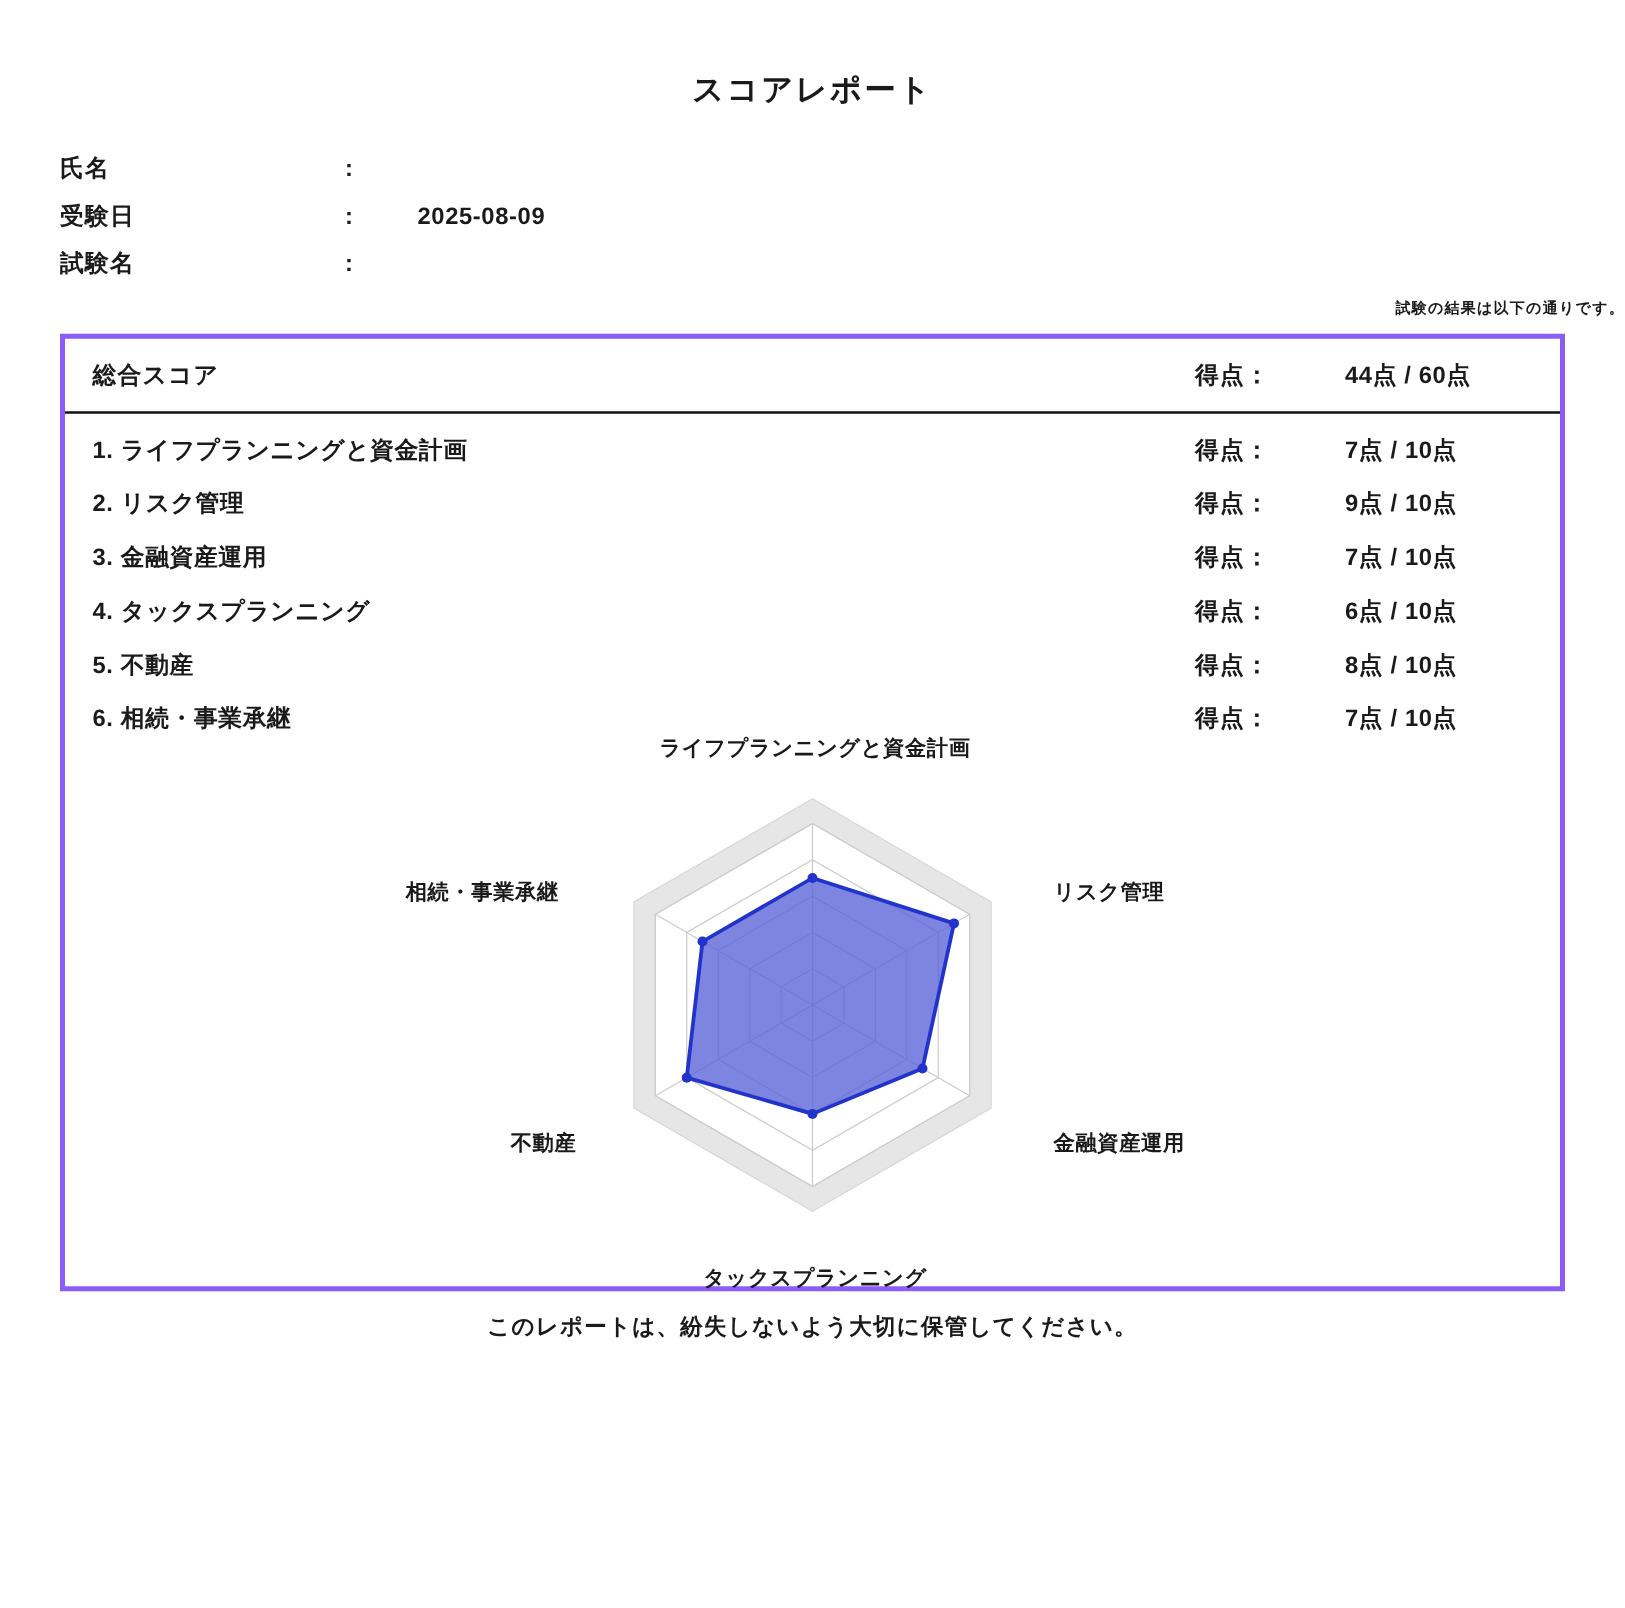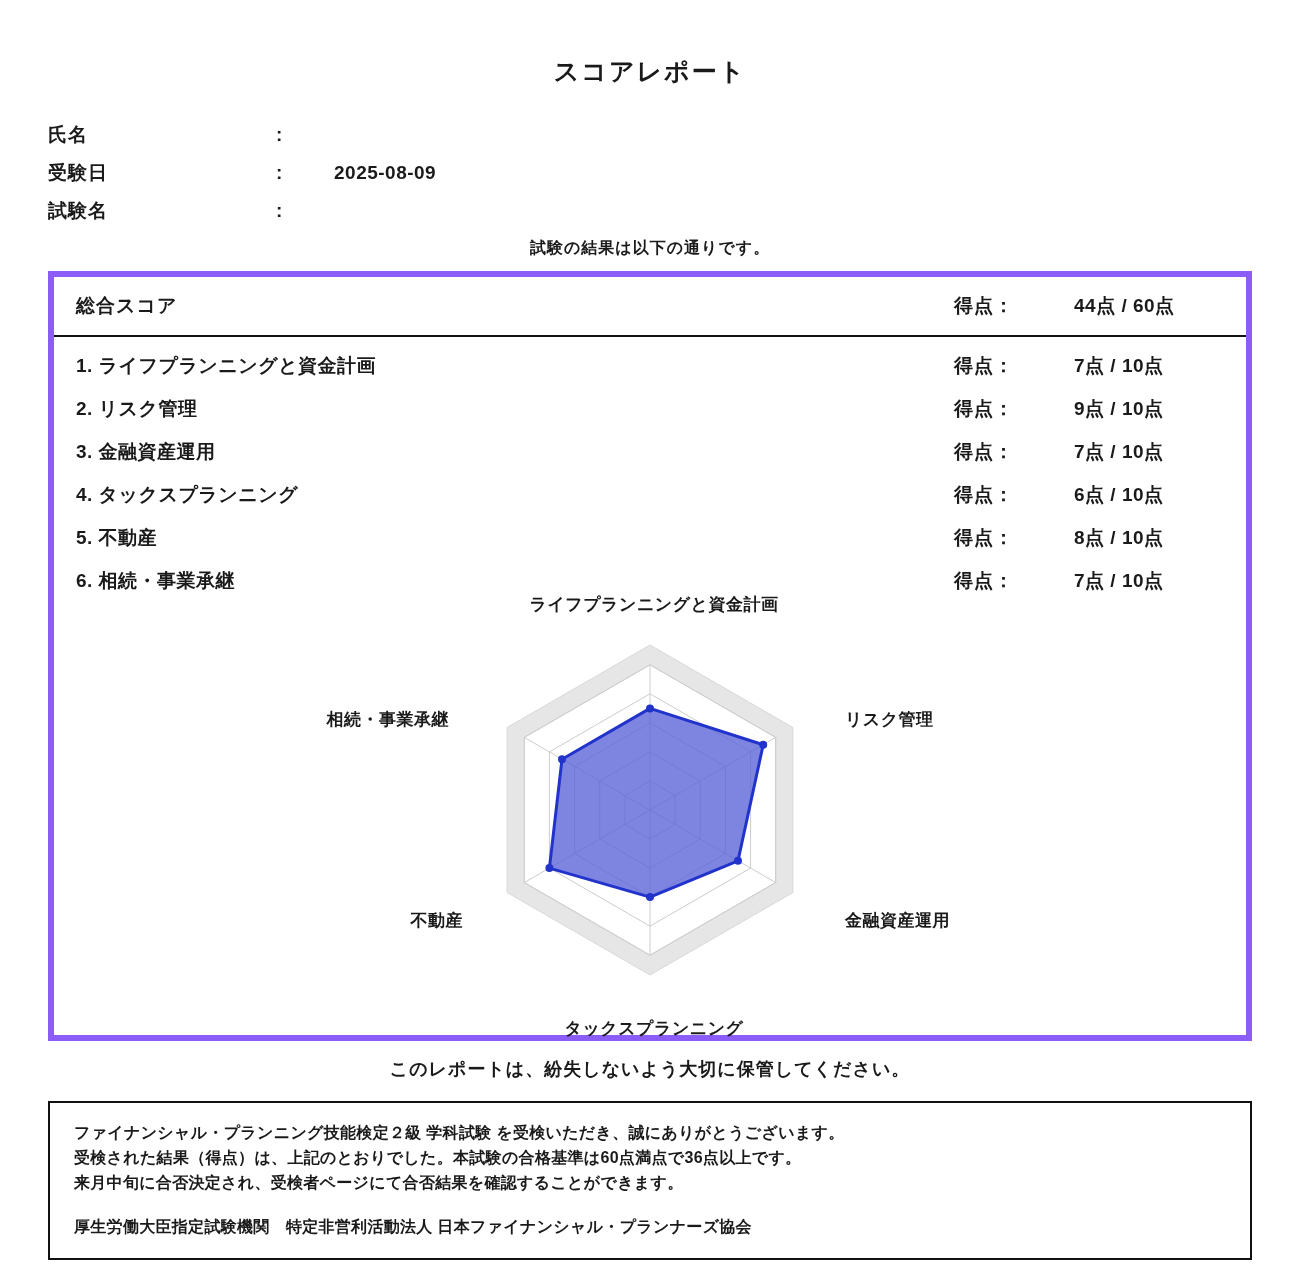--- a/index.html
+++ b/index.html
@@ -53,31 +53,31 @@
     width: 30px;
   }
   .meta-value {
     letter-spacing: 0.5px;
   }
   .meta-value.condensed {
     font-size: 18px;
   }
 
   .result-line {
-    text-align: center;
-    font-size: 16px;
+    text-align: right;
+    font-size: 12px;
     font-weight: bold;
     margin-top: 14px;
     letter-spacing: 1px;
   }
 
   
   .score-panel {
     margin: 12px 48px 0 48px;
-    border: 6px solid #8b5cf6;
+    border: 4px solid #8b5cf6;
     box-sizing: border-box;
   }
   .total-row {
     display: flex;
     align-items: center;
     padding: 16px 22px 16px 22px;
     border-bottom: 2px solid #111;
     font-size: 19px;
     font-weight: bold;
   }
@@ -252,20 +252,14 @@
       <div class="axis-label" id="axis-label-2" style="top: 323.5px; left: 790.894px;">金融資産運用</div>
       <div class="axis-label" id="axis-label-3" style="top: 432px; left: 600px; transform: translateX(-50%);">タックスプランニング</div>
       <div class="axis-label" id="axis-label-4" style="top: 323.5px; left: 409.106px; transform: translateX(-100%);">不動産</div>
       <div class="axis-label" id="axis-label-5" style="top: 122.5px; left: 395px; transform: translateX(-100%);">相続・事業承継</div>
     </div>
 
   </div>
 
   <div class="keep-note">このレポートは、紛失しないよう大切に保管してください。</div>
 
-  <div class="notice-panel">
-    <div class="notice-line">ファイナンシャル・プランニング技能検定２級 学科試験 を受検いただき、誠にありがとうございます。</div>
-    <div class="notice-line">受検された結果（得点）は、上記のとおりでした。本試験の合格基準は60点満点で36点以上です。</div>
-    <div class="notice-line">来月中旬に合否決定され、受検者ページにて合否結果を確認することができます。</div>
-    <div class="notice-org">厚生労働大臣指定試験機関　特定非営利活動法人 日本ファイナンシャル・プランナーズ協会</div>
-  </div>
 
 </div>
 
 </body></html>

